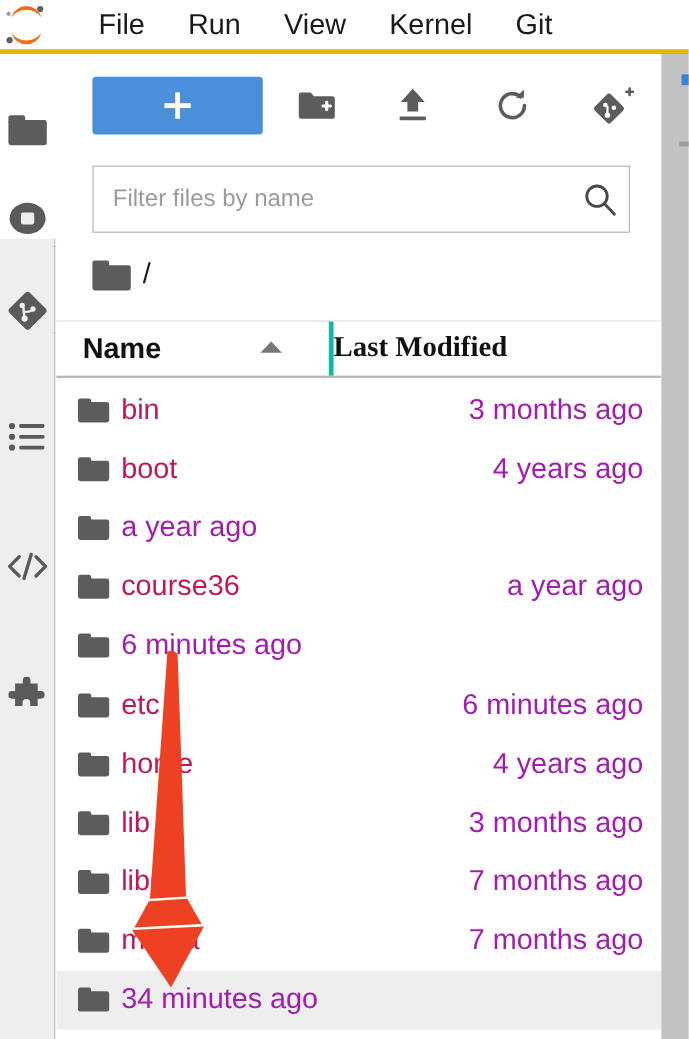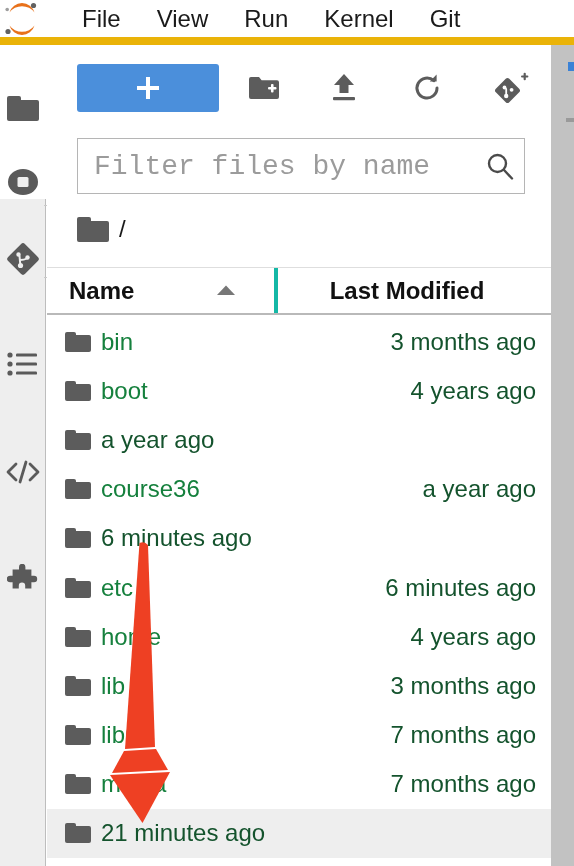--- a/index.html
+++ b/index.html
@@ -10,21 +10,21 @@
     background: #ffffff;
     font-family: "Liberation Sans", sans-serif;
     -webkit-font-smoothing: antialiased;
   }
   #app { position: relative; width: 574px; height: 866px; background: #ffffff; }
 
   
   .menubar {
     position: absolute; left: 0; top: 0; width: 574px; height: 45px;
     background: #ffffff;
-    border-bottom: 8px solid #eab308;
+    border-bottom: 4px solid #eab308;
     display: flex; align-items: center;
   }
   .jp-logo {
     position: relative; width: 40px; height: 40px; margin-left: 2px; flex: 0 0 auto;
   }
   .menu-items { display: flex; align-items: center; margin-left: 22px; }
   .menu-item {
     font-size: 24px; color: #1a1a1a; padding: 0 18px; line-height: 44px;
     white-space: nowrap; cursor: default;
   }
@@ -93,22 +93,22 @@
   }
 
   
   .filter-wrap {
     position: absolute; left: 30px; top: 91px; width: 448px; height: 56px;
     border: 1px solid #b5b5b5; background: #ffffff;
     display: flex; align-items: center;
   }
   .filter-input {
     flex: 1; border: none; outline: none; background: transparent;
-    font-family: Liberation Mono, monospace;
-    font-size: 28px; color: #15803d; padding: 0 12px 0 16px; height: 100%;
+    font-family: Liberation Sans, sans-serif;
+    font-size: 20px; color: #15803d; padding: 0 12px 0 16px; height: 100%;
   }
   .filter-input::placeholder { color: #9b9b9b; }
   .filter-search-icon {
     width: 48px; display: flex; align-items: center; justify-content: center;
     color: #4a4a4a; cursor: pointer;
   }
 
   
   .breadcrumb {
     position: absolute; left: 30px; top: 160px; width: 448px; height: 44px;
@@ -126,44 +126,44 @@
   .th-name {
     width: 231px; display: flex; align-items: center;
     border-right: 4px solid #14b8a6; padding-left: 22px; gap: 0;
     cursor: pointer; position: relative;
   }
   .th-name .label { font-size: 24px; font-weight: bold; color: #111; }
   .th-name .sort-caret {
     position: absolute; right: 38px; top: 50%; transform: translateY(-50%);
   }
   .th-mod {
-    flex: 1; display: flex; align-items: center; justify-content: center;
-    padding-right: 15px; cursor: pointer;
+    flex: 1; display: flex; align-items: center; justify-content: flex-start;
+    padding-right: 15px; cursor: pointer; font-family: Liberation Serif, serif;
   }
   .th-mod .label { font-size: 24px; font-weight: bold; color: #111; }
 
   
   .file-list {
     position: absolute; left: 0; top: 270px; width: 504px; height: 549px;
     overflow: hidden;
   }
   .file-row {
     position: relative; height: 49.2px; display: flex; align-items: center;
     cursor: pointer; background: transparent;
   }
   .file-row.selected { background: #eeeeee; }
   .file-row .fr-icon {
     width: 54px; display: flex; align-items: center; justify-content: center;
     flex: 0 0 auto; padding-left: 8px;
   }
   .file-row .fr-name {
-    font-size: 24px; color: #15803d; flex: 1; white-space: nowrap;
+    font-size: 24px; color: #be185d; flex: 1; white-space: nowrap;
   }
   .file-row .fr-mod {
-    font-size: 24px; color: #14532d; text-align: center;
+    font-size: 24px; color: #a21caf; text-align: center;
     padding-right: 15px; white-space: nowrap; flex: 0 0 auto;
   }
 
   
   .folder-glyph {
     position: relative; width: 26px; height: 20px; display: inline-block;
   }
   .folder-glyph::before {
     content: ""; position: absolute; left: 0; top: 3px;
     width: 26px; height: 17px; background: #5c5c5c; border-radius: 2px;
@@ -197,22 +197,22 @@
       <svg width="40" height="40" viewBox="0 0 40 40" aria-hidden="true">
         <path d="M7.5 13.5 A13 13 0 0 1 32.5 13.5 A15.5 15.5 0 0 0 7.5 13.5 Z" fill="#e8711a"></path>
         <path d="M7.5 26.5 A13 13 0 0 0 32.5 26.5 A15.5 15.5 0 0 1 7.5 26.5 Z" fill="#e8711a"></path>
         <circle cx="31.5" cy="6.5" r="2.6" fill="#616161"></circle>
         <circle cx="6.0" cy="32.5" r="2.6" fill="#616161"></circle>
         <circle cx="5.2" cy="10.5" r="1.8" fill="#9e9e9e"></circle>
       </svg>
     </div>
     <div class="menu-items">
       <div class="menu-item">File</div>
+      <div class="menu-item">Run</div>
       <div class="menu-item">View</div>
-      <div class="menu-item">Run</div>
       <div class="menu-item">Kernel</div>
       <div class="menu-item">Git</div>
     </div>
   </div>
 
   <div class="activity-bar">
     <div class="activity-panel-bg"></div>
 
     <div class="act-icon" style="top:38px;">
       <span class="folder-glyph big"></span>
@@ -417,21 +417,21 @@
           <div class="fr-icon">
             <span class="folder-glyph"></span>
           </div>
           <div class="fr-name">media</div>
           <div class="fr-mod">7 months ago</div>
         </div>
         <div class="file-row selected">
           <div class="fr-icon">
             <span class="folder-glyph"></span>
           </div>
-          <div class="fr-mod">21 minutes ago</div>
+          <div class="fr-mod">34 minutes ago</div>
         </div>
       </div>
   </div>
 
   <div class="anno-arrow">
     <svg width="100" height="290" viewBox="0 0 100 290" aria-hidden="true">
 
       <path d="M39.5 8 Q44.5 6 48 10 L55 212 L25 214 Z" fill="#ee4023"></path>
 
       <path d="M10 240 L70 237 L42.5 288 Z" fill="#ee4023"></path>

